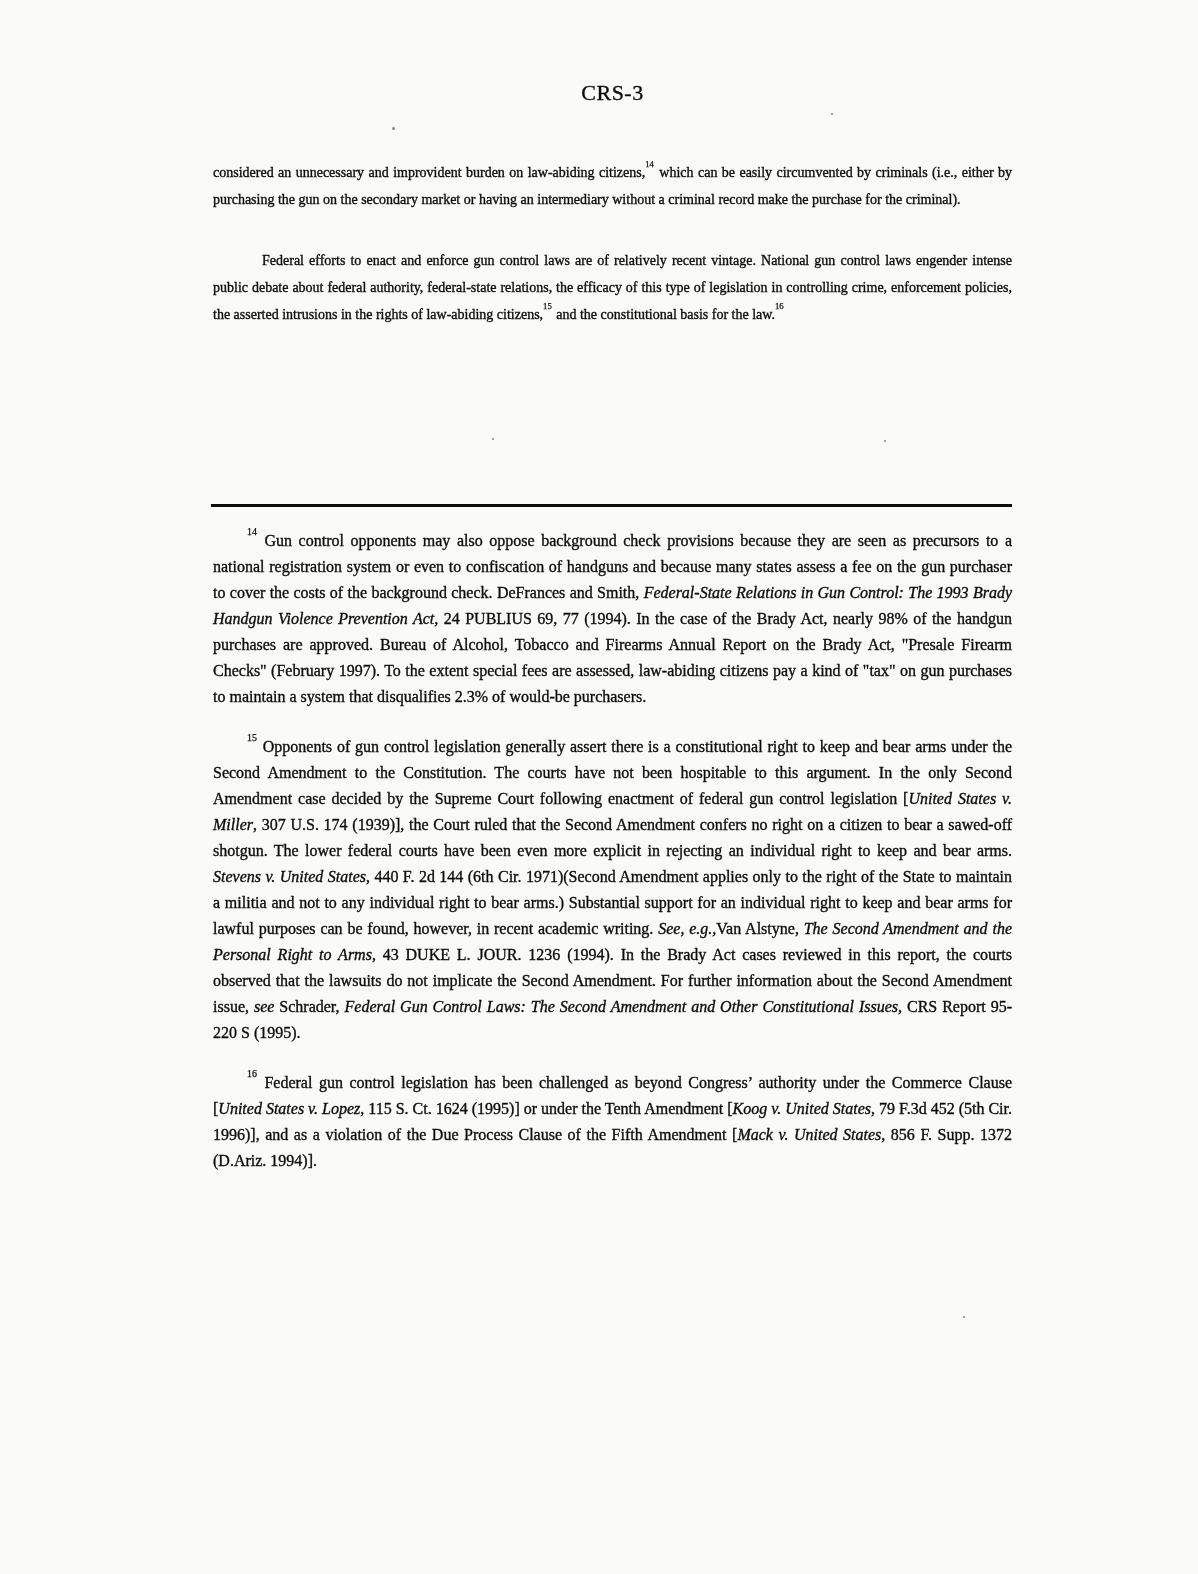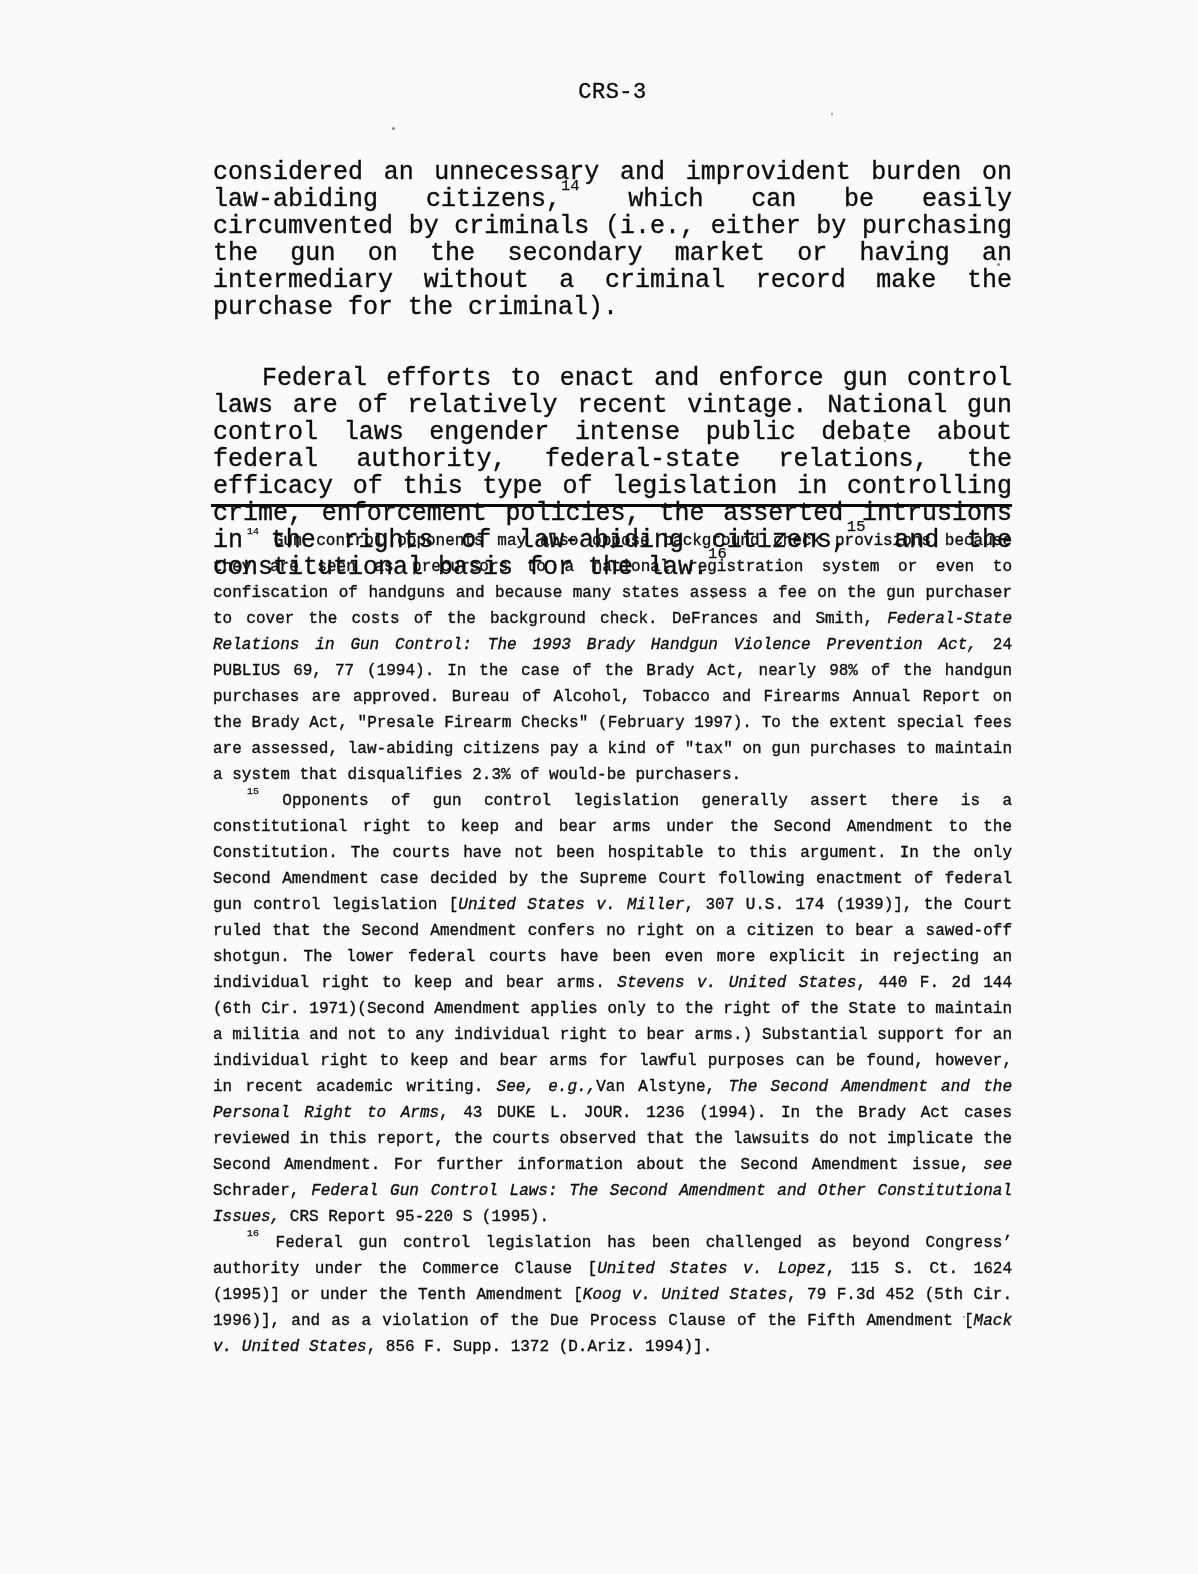--- a/index.html
+++ b/index.html
@@ -6,46 +6,46 @@
     margin: 0;
     padding: 0;
     background: #e9e9e9;
   }
   .page {
     position: relative;
     width: 1198px;
     height: 1574px;
     margin: 0 auto;
     overflow: hidden;
-    font-family: Liberation Mono, monospace;
+    font-family: Liberation Serif, serif;
     -webkit-text-stroke: 0.35px currentColor;
   }
   .page-header {
     position: absolute;
     top: 80px;
     left: 213px;
     width: 799px;
     text-align: center;
     font-size: 22px;
     letter-spacing: 0.5px;
   }
   .body-block {
     position: absolute;
     top: 159px;
     left: 213px;
     width: 799px;
-    font-size: 25px;
+    font-size: 14px;
     line-height: 27px;
   }
   .para {
     margin: 0;
     text-align: justify;
   }
   .para.indent {
-    margin-top: 44px;
+    margin-top: 34px;
     text-indent: 49px;
   }
   .footnote-rule {
     position: absolute;
     top: 504px;
     left: 211px;
     width: 801px;
     height: 3px;
   }
   .footnotes {
@@ -55,20 +55,21 @@
     width: 799px;
     font-size: 16px;
     line-height: 26px;
   }
   .fn {
     margin: 0;
     text-align: justify;
     text-indent: 34px;
   }
   .fn + .fn {
+    margin-top: 24px;
   }
   sup {
     font-size: 0.62em;
     line-height: 0;
     position: relative;
     top: -0.45em;
     margin: 0 1px 0 0;
     -webkit-text-stroke: 0.25px currentColor;
   }
   em {

